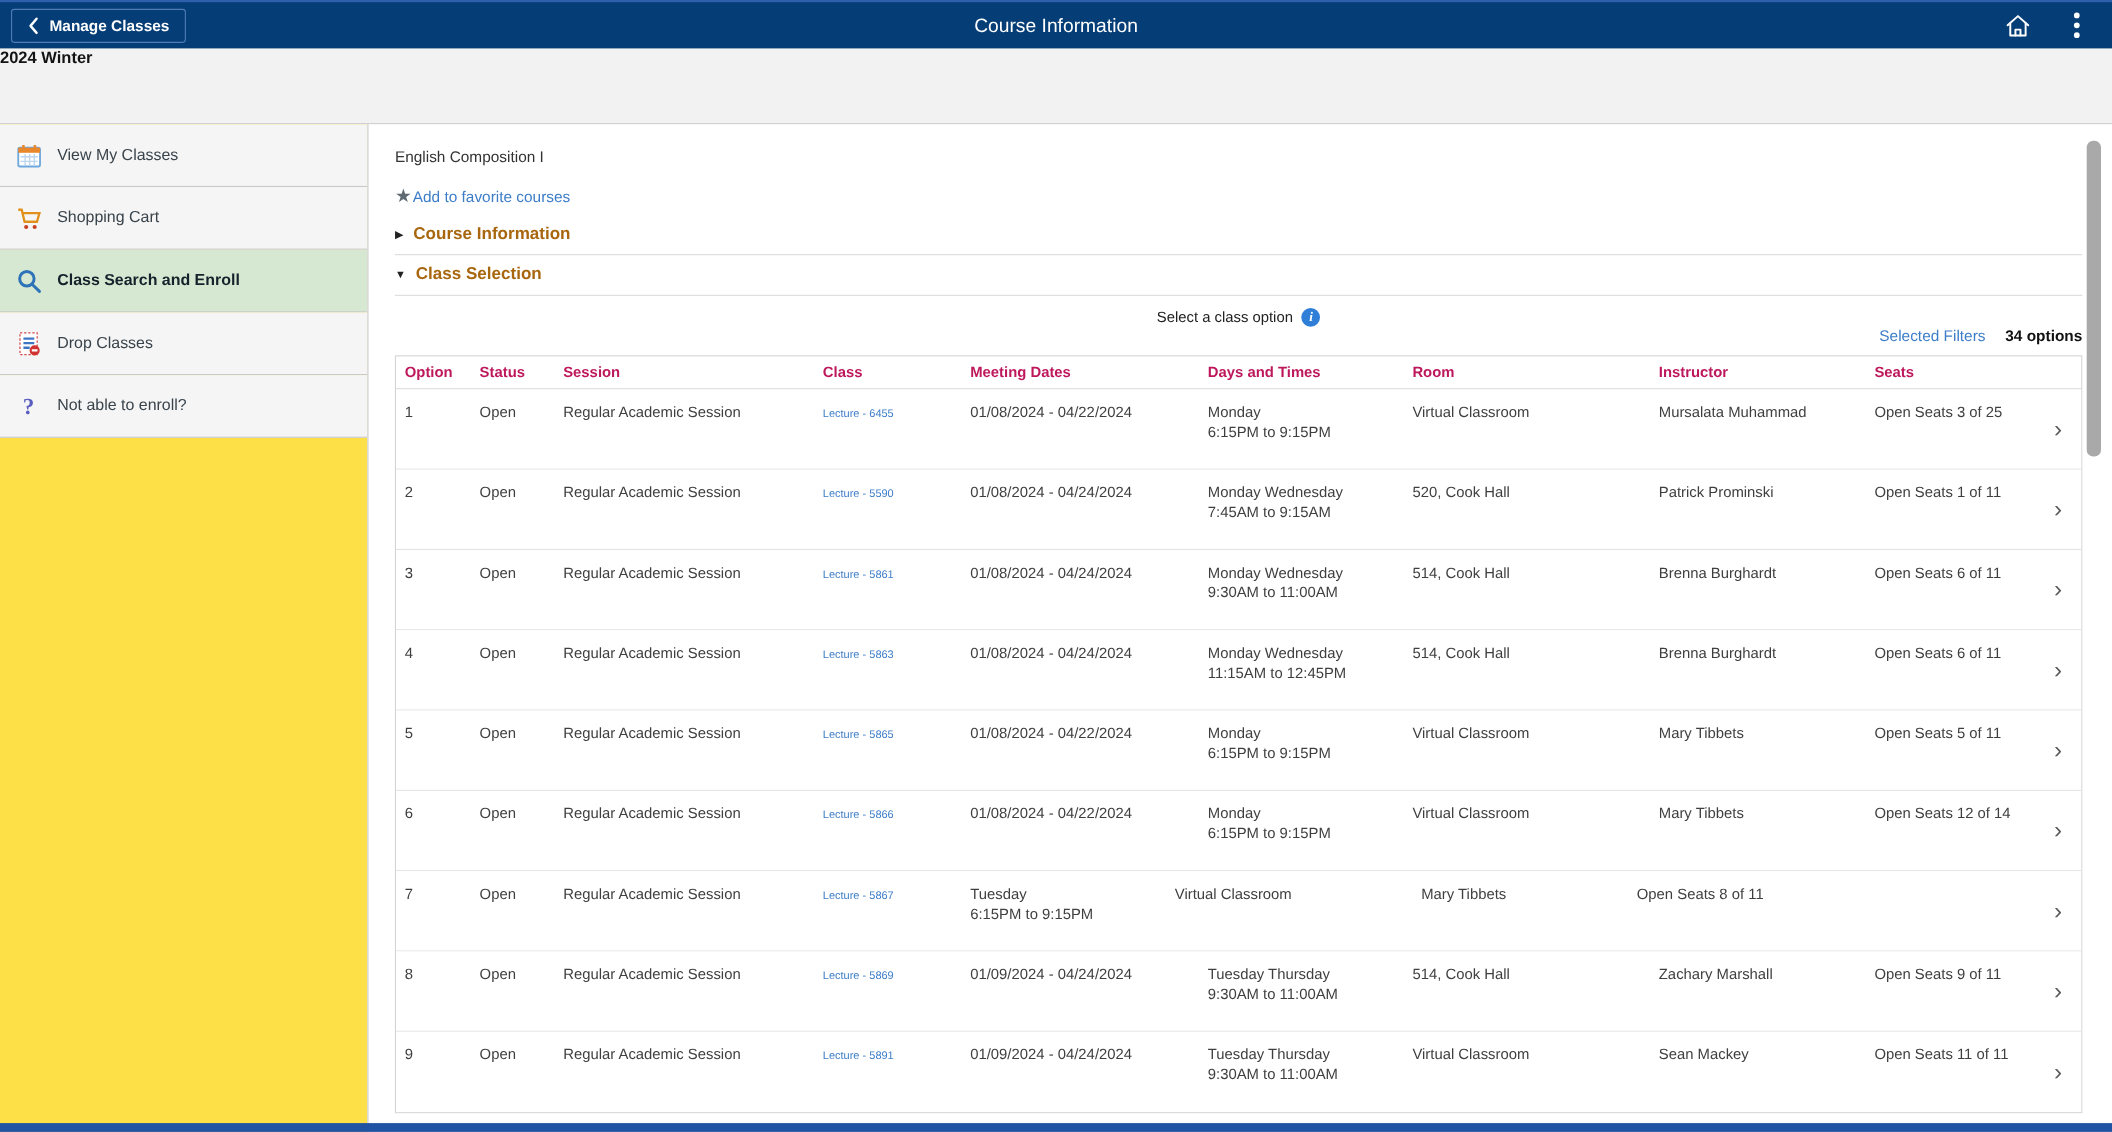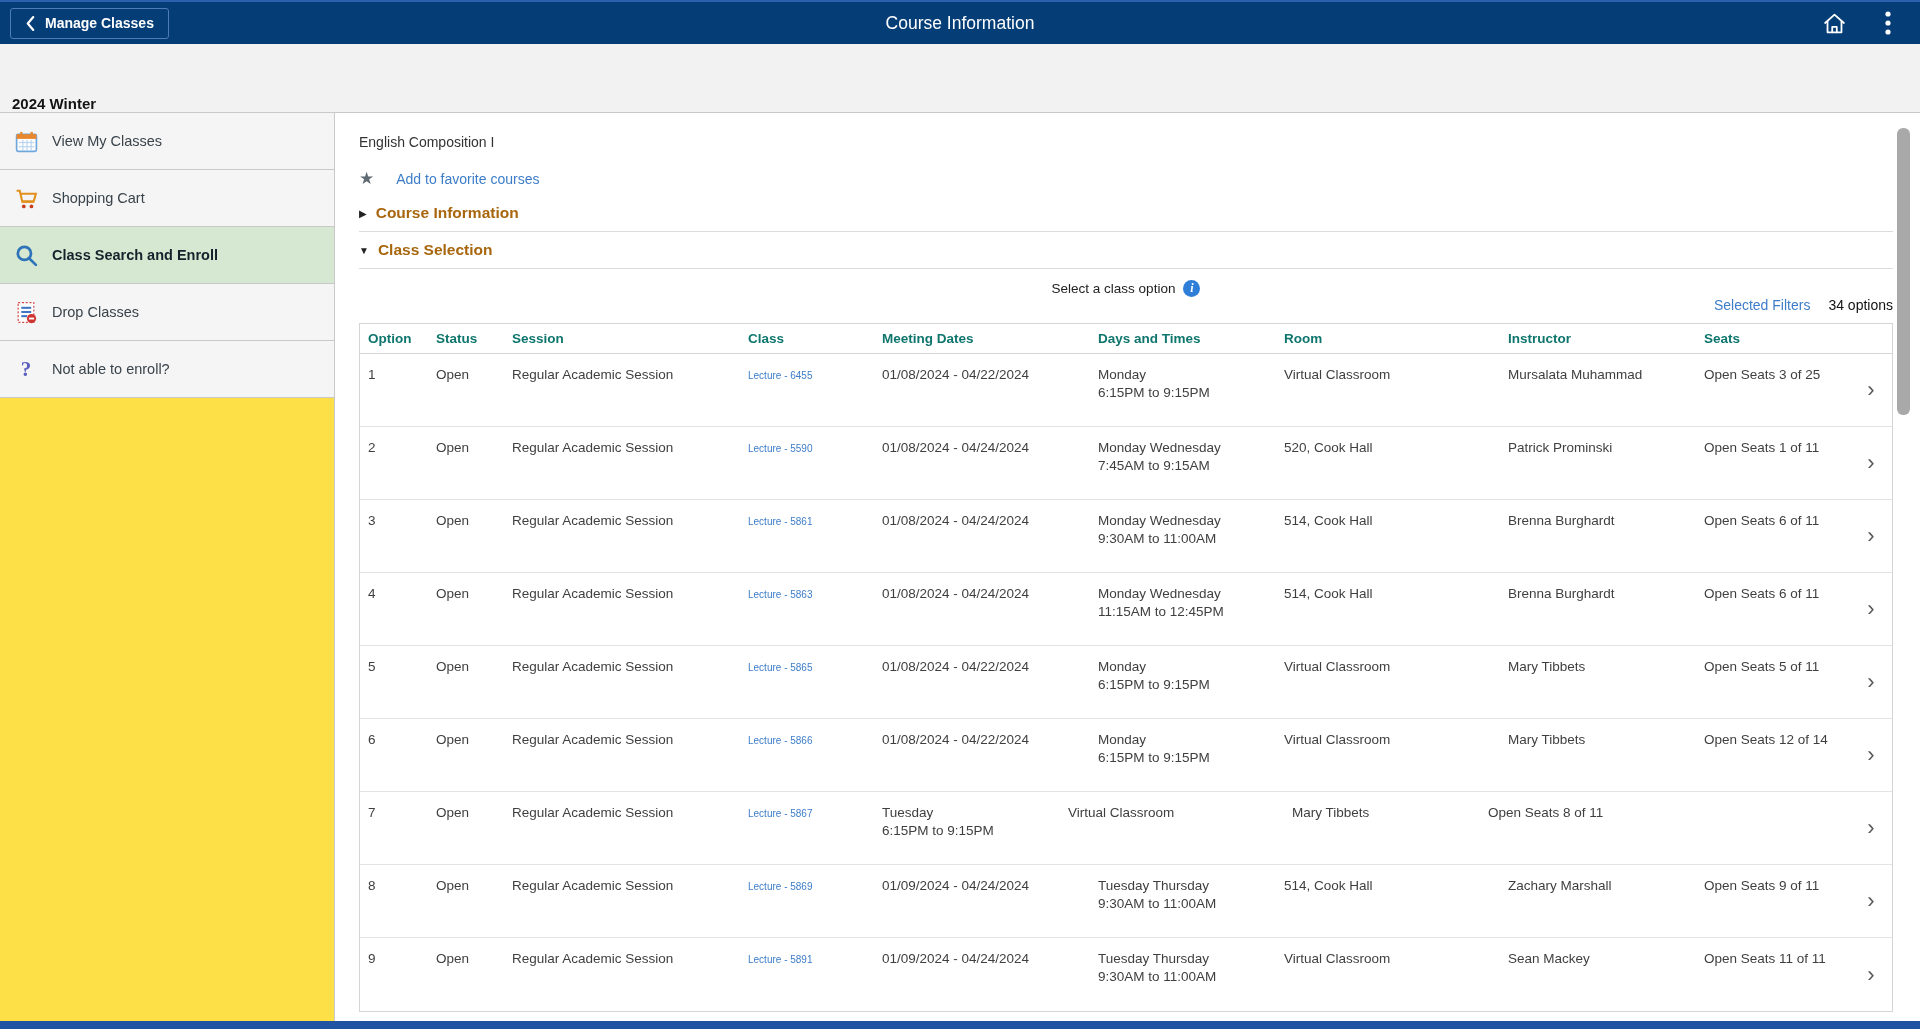--- a/index.html
+++ b/index.html
@@ -29,21 +29,21 @@
     color:#fff; font-size:14px; font-weight:bold; cursor:pointer; background:transparent;
   }
   .topbar-title{
     position:absolute; left:0; right:0; text-align:center;
     color:#fff; font-size:17.5px; pointer-events:none;
   }
   .topbar-right{ margin-left:auto; display:flex; align-items:center; gap:26px; padding-right:18px; }
   .icon-btn{ width:28px; height:28px; display:flex; align-items:center; justify-content:center; cursor:pointer; }
   
   .termbar{
-    height:68px; display:flex; align-items:flex-end; padding-left:12px;
+    height:68px; display:flex; align-items:flex-start; 
     background:#f2f2f2;
   }
   .term-label{ font-size:15px; font-weight:bold; color:#141414; }
   
   .content-row{
     display:flex; height:917px; border-top:1px solid #c9c9c9;
   }
   .sidebar{ width:334px; flex:0 0 334px; background:#fde047; }
   .side-item{
     height:57px; display:flex; align-items:center; gap:13px; padding-left:13px;
@@ -54,21 +54,21 @@
   .side-item.selected .lbl{ font-weight:bold; color:#15222b; }
   .side-icon{ width:26px; height:26px; display:flex; align-items:center; justify-content:center; flex:0 0 26px; }
   .q-glyph{ font-size:21px; font-weight:bold; color:#5a5fbf; font-family:"Liberation Serif",serif; }
   .main{
     flex:1; background:#ffffff; border-left:1px solid #c9c9c9;
     padding:0 27px 0 24px; overflow:hidden;
   }
   
   .course-code{ margin-top:23px; font-size:15px; font-weight:bold; color:#1a1a1a; }
   .course-title{ margin-top:21px; font-size:14px; color:#333; }
-  .fav-row{ margin-top:20px; display:flex; align-items:center; gap:22px; }
+  .fav-row{ margin-top:20px; display:flex; align-items:center; gap:1px; }
   .star-icon{ color:#5f6a72; font-size:17px; line-height:1; }
   .star-icon::before{ content:"★"; }
   .link{ color:var(--link); font-size:14px; text-decoration:none; cursor:pointer; }
   .section-hdr{ display:flex; align-items:center; gap:9px; cursor:pointer; }
   .section-hdr .tri{ font-size:10px; color:#222; }
   .tri-right::before{ content:"▶"; }
   .tri-down::before{ content:"▼"; }
   .section-hdr .sec-lbl{ font-size:15.5px; font-weight:bold; color:var(--section-heading); }
   .sec1{ margin-top:17px; }
   .sec2{ margin-top:9px; }
@@ -78,25 +78,25 @@
   .option-prompt{ font-size:13.5px; color:#222; display:flex; align-items:center; gap:8px; }
   .info-badge{
     width:17px; height:17px; border-radius:50%; background:#2f7ed8; color:#fff;
     display:inline-flex; align-items:center; justify-content:center;
     font-size:12px; font-style:italic; font-weight:bold; font-family:"Liberation Serif",serif;
     cursor:pointer;
   }
   .info-badge::before{ content:"i"; }
   .option-row .right{ margin-left:auto; display:flex; align-items:flex-end; gap:18px; }
   .filters-link{ font-size:14px; }
-  .options-count{ font-size:14px; font-weight:normal; color:#111; }
+  .options-count{ font-size:14px; font-weight:bold; color:#111; }
   
   .tbl{ margin-top:10px; border:1px solid #d5d5d5; background:#fff; }
   .thead{ display:flex; height:30px; align-items:center; border-bottom:1px solid #d5d5d5; }
-  .thead .c{ font-size:13.5px; font-weight:bold; color:#0f766e; }
+  .thead .c{ font-size:13.5px; font-weight:bold; color:#be185d; }
   .trow{ display:flex; height:73px; border-bottom:1px solid #e3e3e3; background:#fff; }
   .trow:last-child{ border-bottom:none; }
   .c{ padding-left:8px; }
   .trow .c{ padding-top:12px; font-size:13.5px; color:#3f3f3f; line-height:1.35; }
   .col-option{ width:68px; flex:0 0 68px; }
   .col-status{ width:76px; flex:0 0 76px; }
   .col-session{ width:236px; flex:0 0 236px; }
   .col-class{ width:134px; flex:0 0 134px; }
   .col-dates{ width:216px; flex:0 0 216px; }
   .col-days{ width:186px; flex:0 0 186px; }

